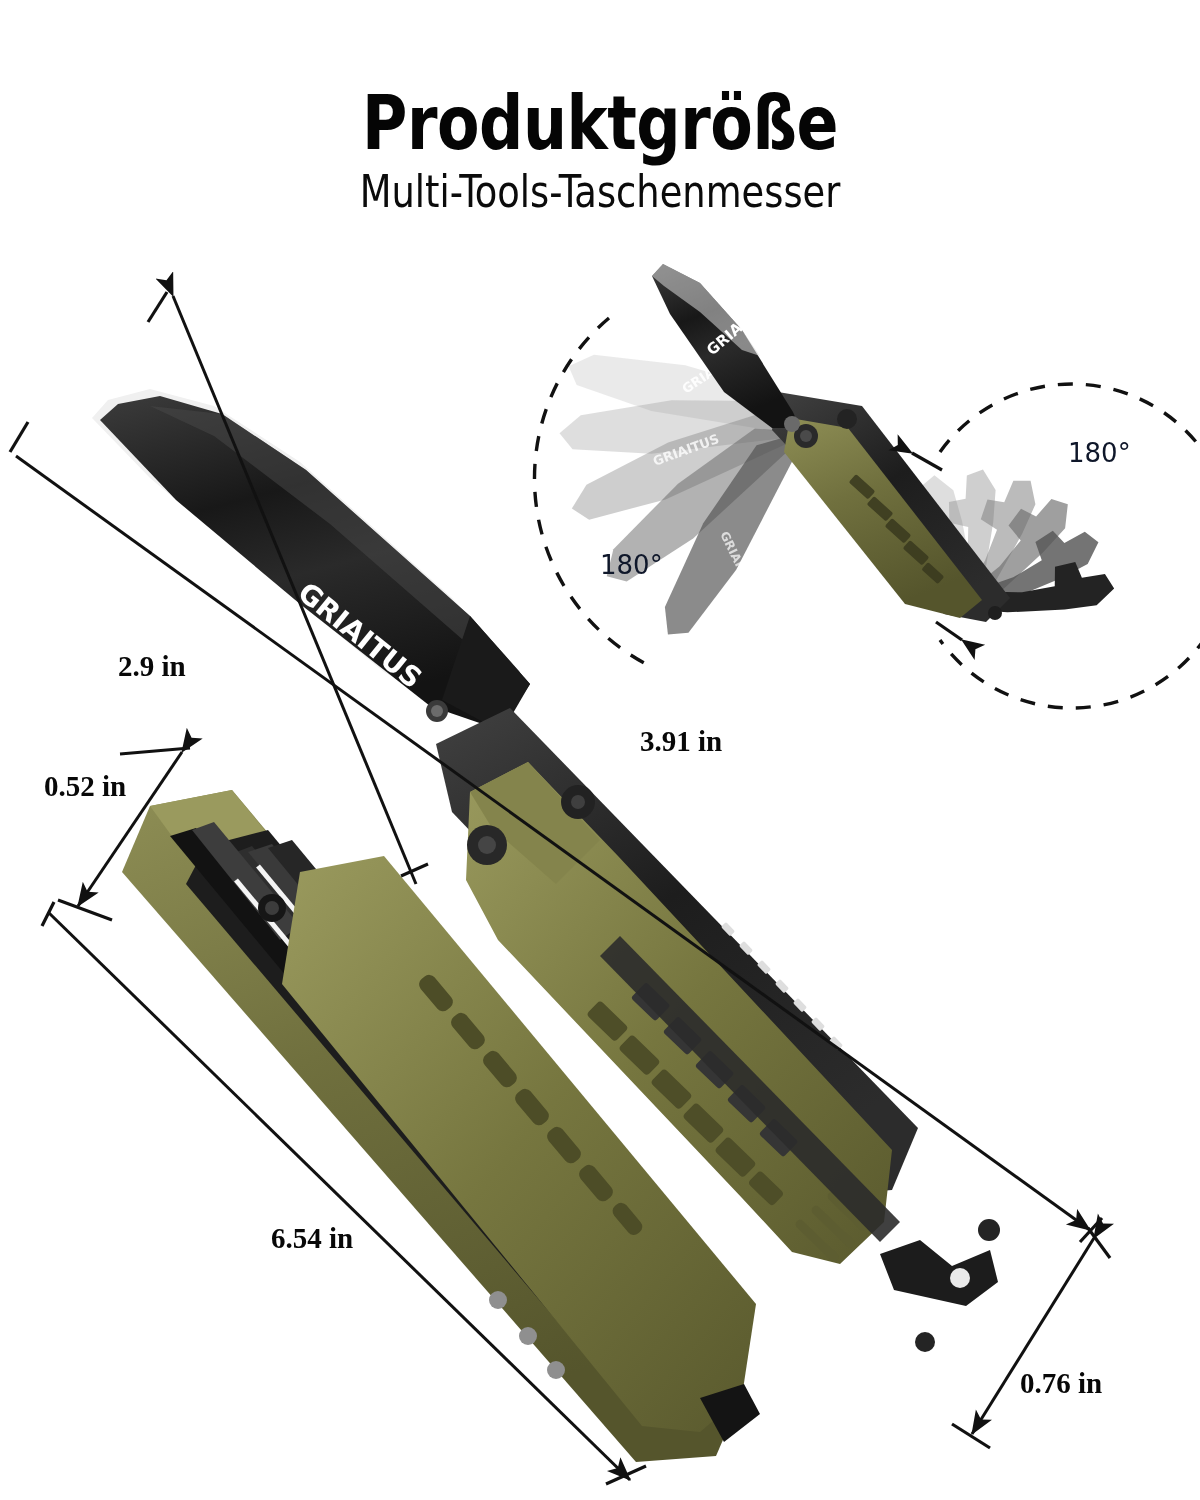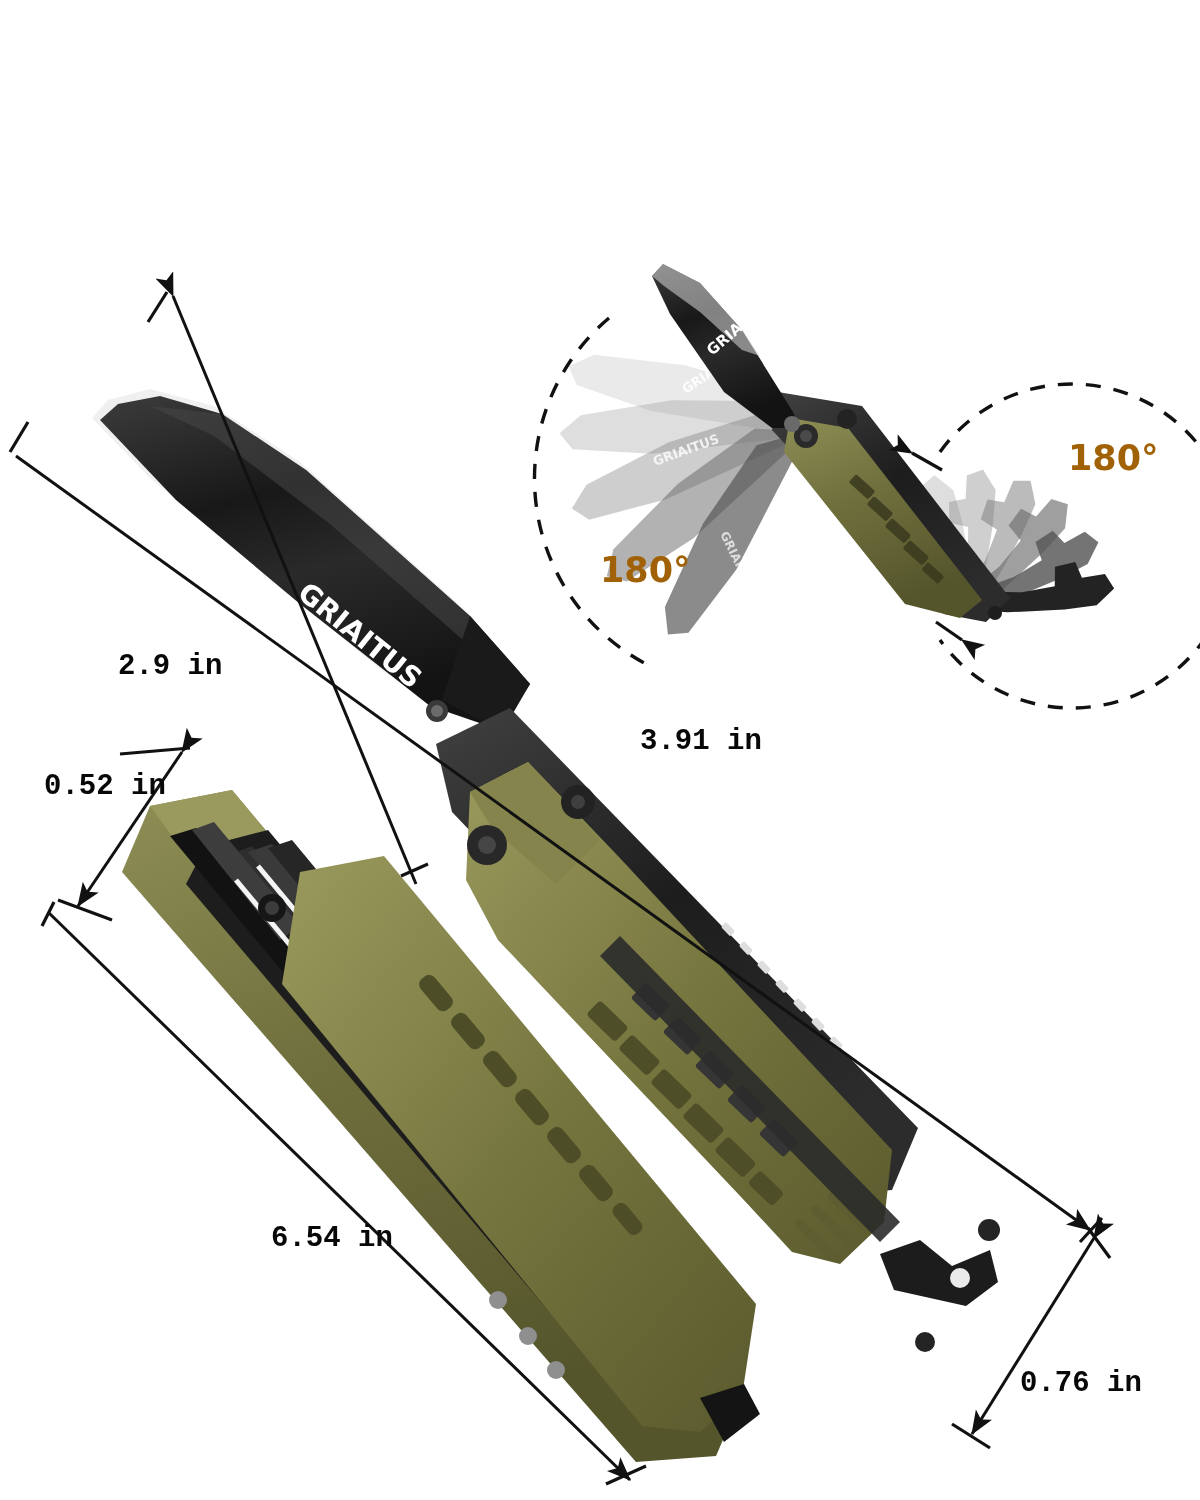--- a/index.html
+++ b/index.html
@@ -22,36 +22,40 @@
   .subtitle{
     margin-top:10px;
     font-family:"DejaVu Sans Condensed","DejaVu Sans",sans-serif;
     font-weight:400;font-size:44px;line-height:1.0;color:#0b0b0b;
     transform:scaleX(.93);transform-origin:center;
   }
 
   
   .dim{
     position:absolute;
-    font-family:Liberation Mono, monospace;
+    font-family:Liberation Serif, serif;
     font-weight:700;font-size:29px;color:#080808;white-space:nowrap;
   }
   .deg{
     position:absolute;
     font-family:"DejaVu Sans","Liberation Sans",sans-serif;
-    font-weight:700;font-size:35px;color:#a16207;white-space:nowrap;
+    font-weight:400;font-size:26px;color:#0f172a;white-space:nowrap;
   }
 
   svg.overlay{position:absolute;left:0;top:0;width:1200px;height:1500px;overflow:visible;pointer-events:none;}
 </style>
 </head>
 <body>
 
 <div id="stage">
 
+  <div class="header">
+    <div class="title">Produktgröße</div>
+    <div class="subtitle">Multi-Tools-Taschenmesser</div>
+  </div>
 
   <svg class="overlay" viewBox="0 0 1200 1500">
     <defs>
       <linearGradient id="gBladeMain" x1="0" y1="0" x2="0.35" y2="1">
         <stop offset="0" stop-color="#3c3c3c"></stop>
         <stop offset="0.38" stop-color="#181818"></stop>
         <stop offset="0.62" stop-color="#2a2a2a"></stop>
         <stop offset="1" stop-color="#131313"></stop>
       </linearGradient>
       <linearGradient id="gOlive" x1="0" y1="0" x2="0.4" y2="1">

